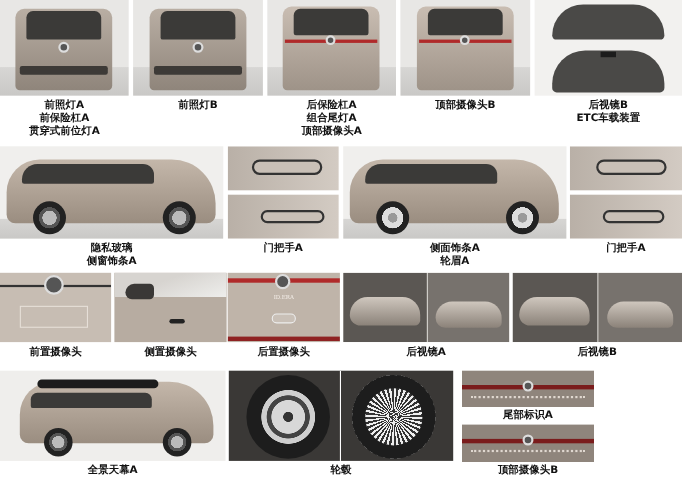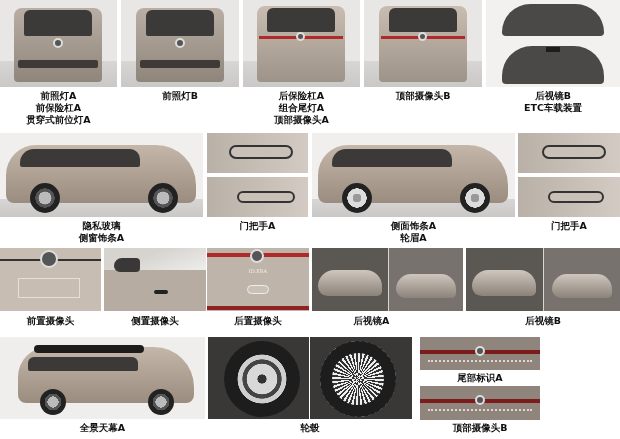--- a/index.html
+++ b/index.html
@@ -151,21 +151,21 @@
 <div class="cap" style="left:207px;top:315px;width:102px">
   <span>后置摄像头</span>
 </div>
 
 <div class="tile" style="left:312px;top:248px;width:151px;height:63px;background:#d9d6d2">
   <div style="position:absolute;left:0;top:0;width:76px;height:63px;background:#5b5753"></div>
   <div style="position:absolute;left:6px;top:22px;width:64px;height:26px;background:linear-gradient(#cfc7be,#8b8279);border-radius:20px 20px 6px 12px"></div>
   <div style="position:absolute;left:77px;top:0;width:74px;height:63px;background:#77726d"></div>
   <div style="position:absolute;left:84px;top:26px;width:60px;height:24px;background:linear-gradient(#cfc7be,#8b8279);border-radius:20px 20px 6px 12px"></div>
 </div>
-<div class="cap" style="left:296px;top:315px;width:151px">
+<div class="cap" style="left:312px;top:315px;width:151px">
   <span>后视镜A</span>
 </div>
 
 <div class="tile" style="left:466px;top:248px;width:154px;height:63px;background:#d9d6d2">
   <div style="position:absolute;left:0;top:0;width:77px;height:63px;background:#5b5753"></div>
   <div style="position:absolute;left:6px;top:22px;width:64px;height:26px;background:linear-gradient(#cfc7be,#8b8279);border-radius:20px 20px 6px 12px"></div>
   <div style="position:absolute;left:78px;top:0;width:76px;height:63px;background:#77726d"></div>
   <div style="position:absolute;left:86px;top:26px;width:60px;height:24px;background:linear-gradient(#cfc7be,#8b8279);border-radius:20px 20px 6px 12px"></div>
 </div>
 <div class="cap" style="left:466px;top:315px;width:154px">

